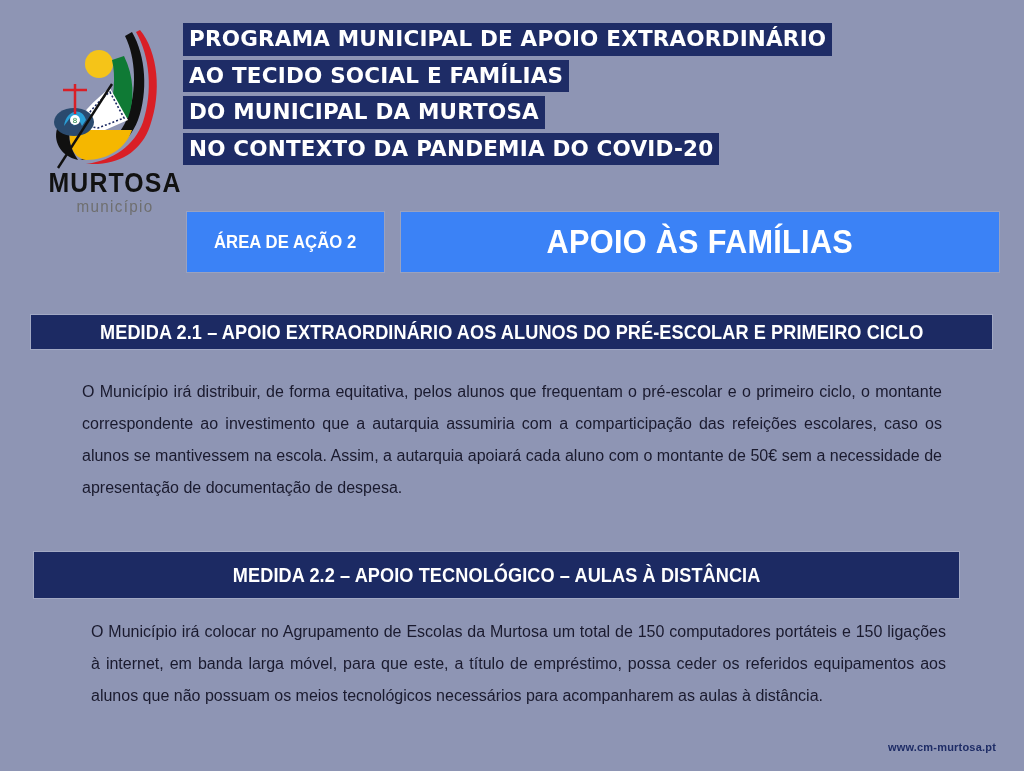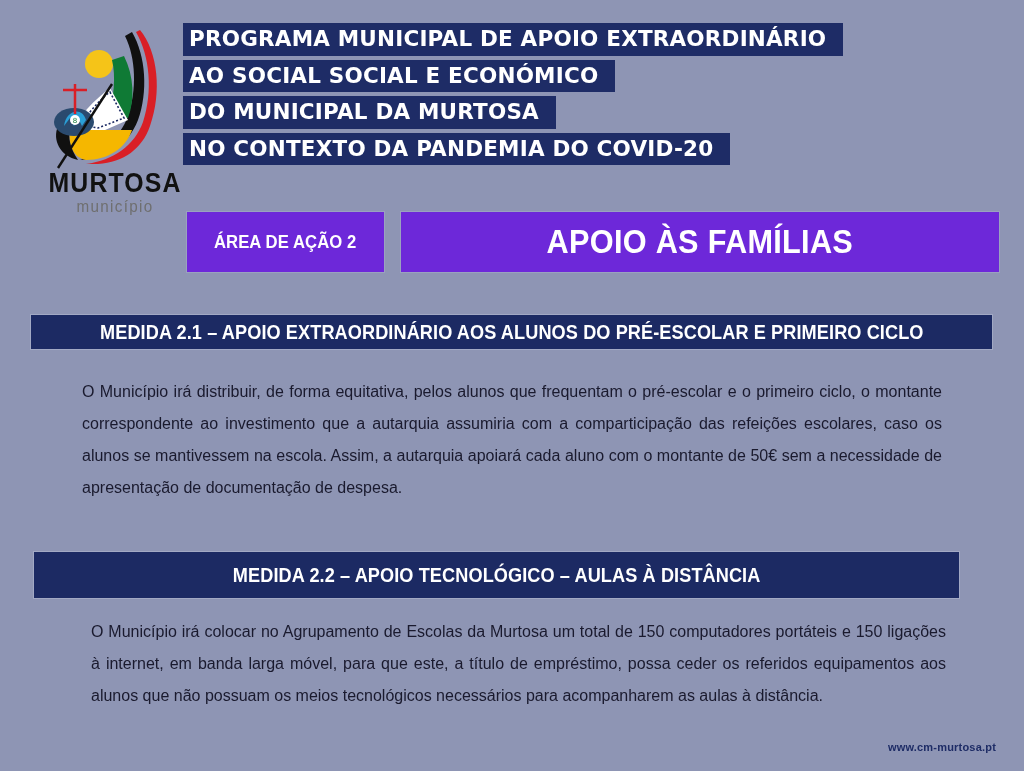--- a/index.html
+++ b/index.html
@@ -67,34 +67,34 @@
   }
   #title-block .title-line {
     display: table;
     background: #1e2c66;
     color: #ffffff;
     font-family: "DejaVu Sans", sans-serif;
     font-weight: 700;
     font-size: 21.5px;
     letter-spacing: 0.2px;
     line-height: 1.0;
-    padding: 5px 17px 6px 6px;
+    padding: 5px 6px 6px 6px;
     margin-bottom: 4px;
     white-space: nowrap;
   }
 
   
   #area-row {
     position: absolute;
     left: 186px;
     top: 211px;
     height: 62px;
   }
   .navy-box {
-    background: #6d28d9;
+    background: #3b82f6;
     border: 1px solid #9aa2bf;
     box-sizing: border-box;
     display: flex;
     align-items: center;
     justify-content: center;
     color: #ffffff;
   }
   #area-label-box {
     position: absolute;
     left: 0;
@@ -227,21 +227,21 @@
   </svg>
 
   <div id="logo-wordmark">
     <span class="wm-main">MURTOSA</span>
     <span class="wm-sub">município</span>
   </div>
 </div>
 
 <div id="title-block">
   <div class="title-line">PROGRAMA MUNICIPAL DE APOIO EXTRAORDINÁRIO</div>
-  <div class="title-line">AO SOCIAL SOCIAL E ECONÓMICO</div>
+  <div class="title-line">AO TECIDO SOCIAL E FAMÍLIAS</div>
   <div class="title-line">DO MUNICIPAL DA MURTOSA</div>
   <div class="title-line">NO CONTEXTO DA PANDEMIA DO COVID-20</div>
 </div>
 
 <div id="area-row">
   <div id="area-label-box" class="navy-box">
     <span class="boxtext">ÁREA DE AÇÃO 2</span>
   </div>
   <div id="area-title-box" class="navy-box">
     <span class="boxtext">APOIO ÀS FAMÍLIAS</span>

